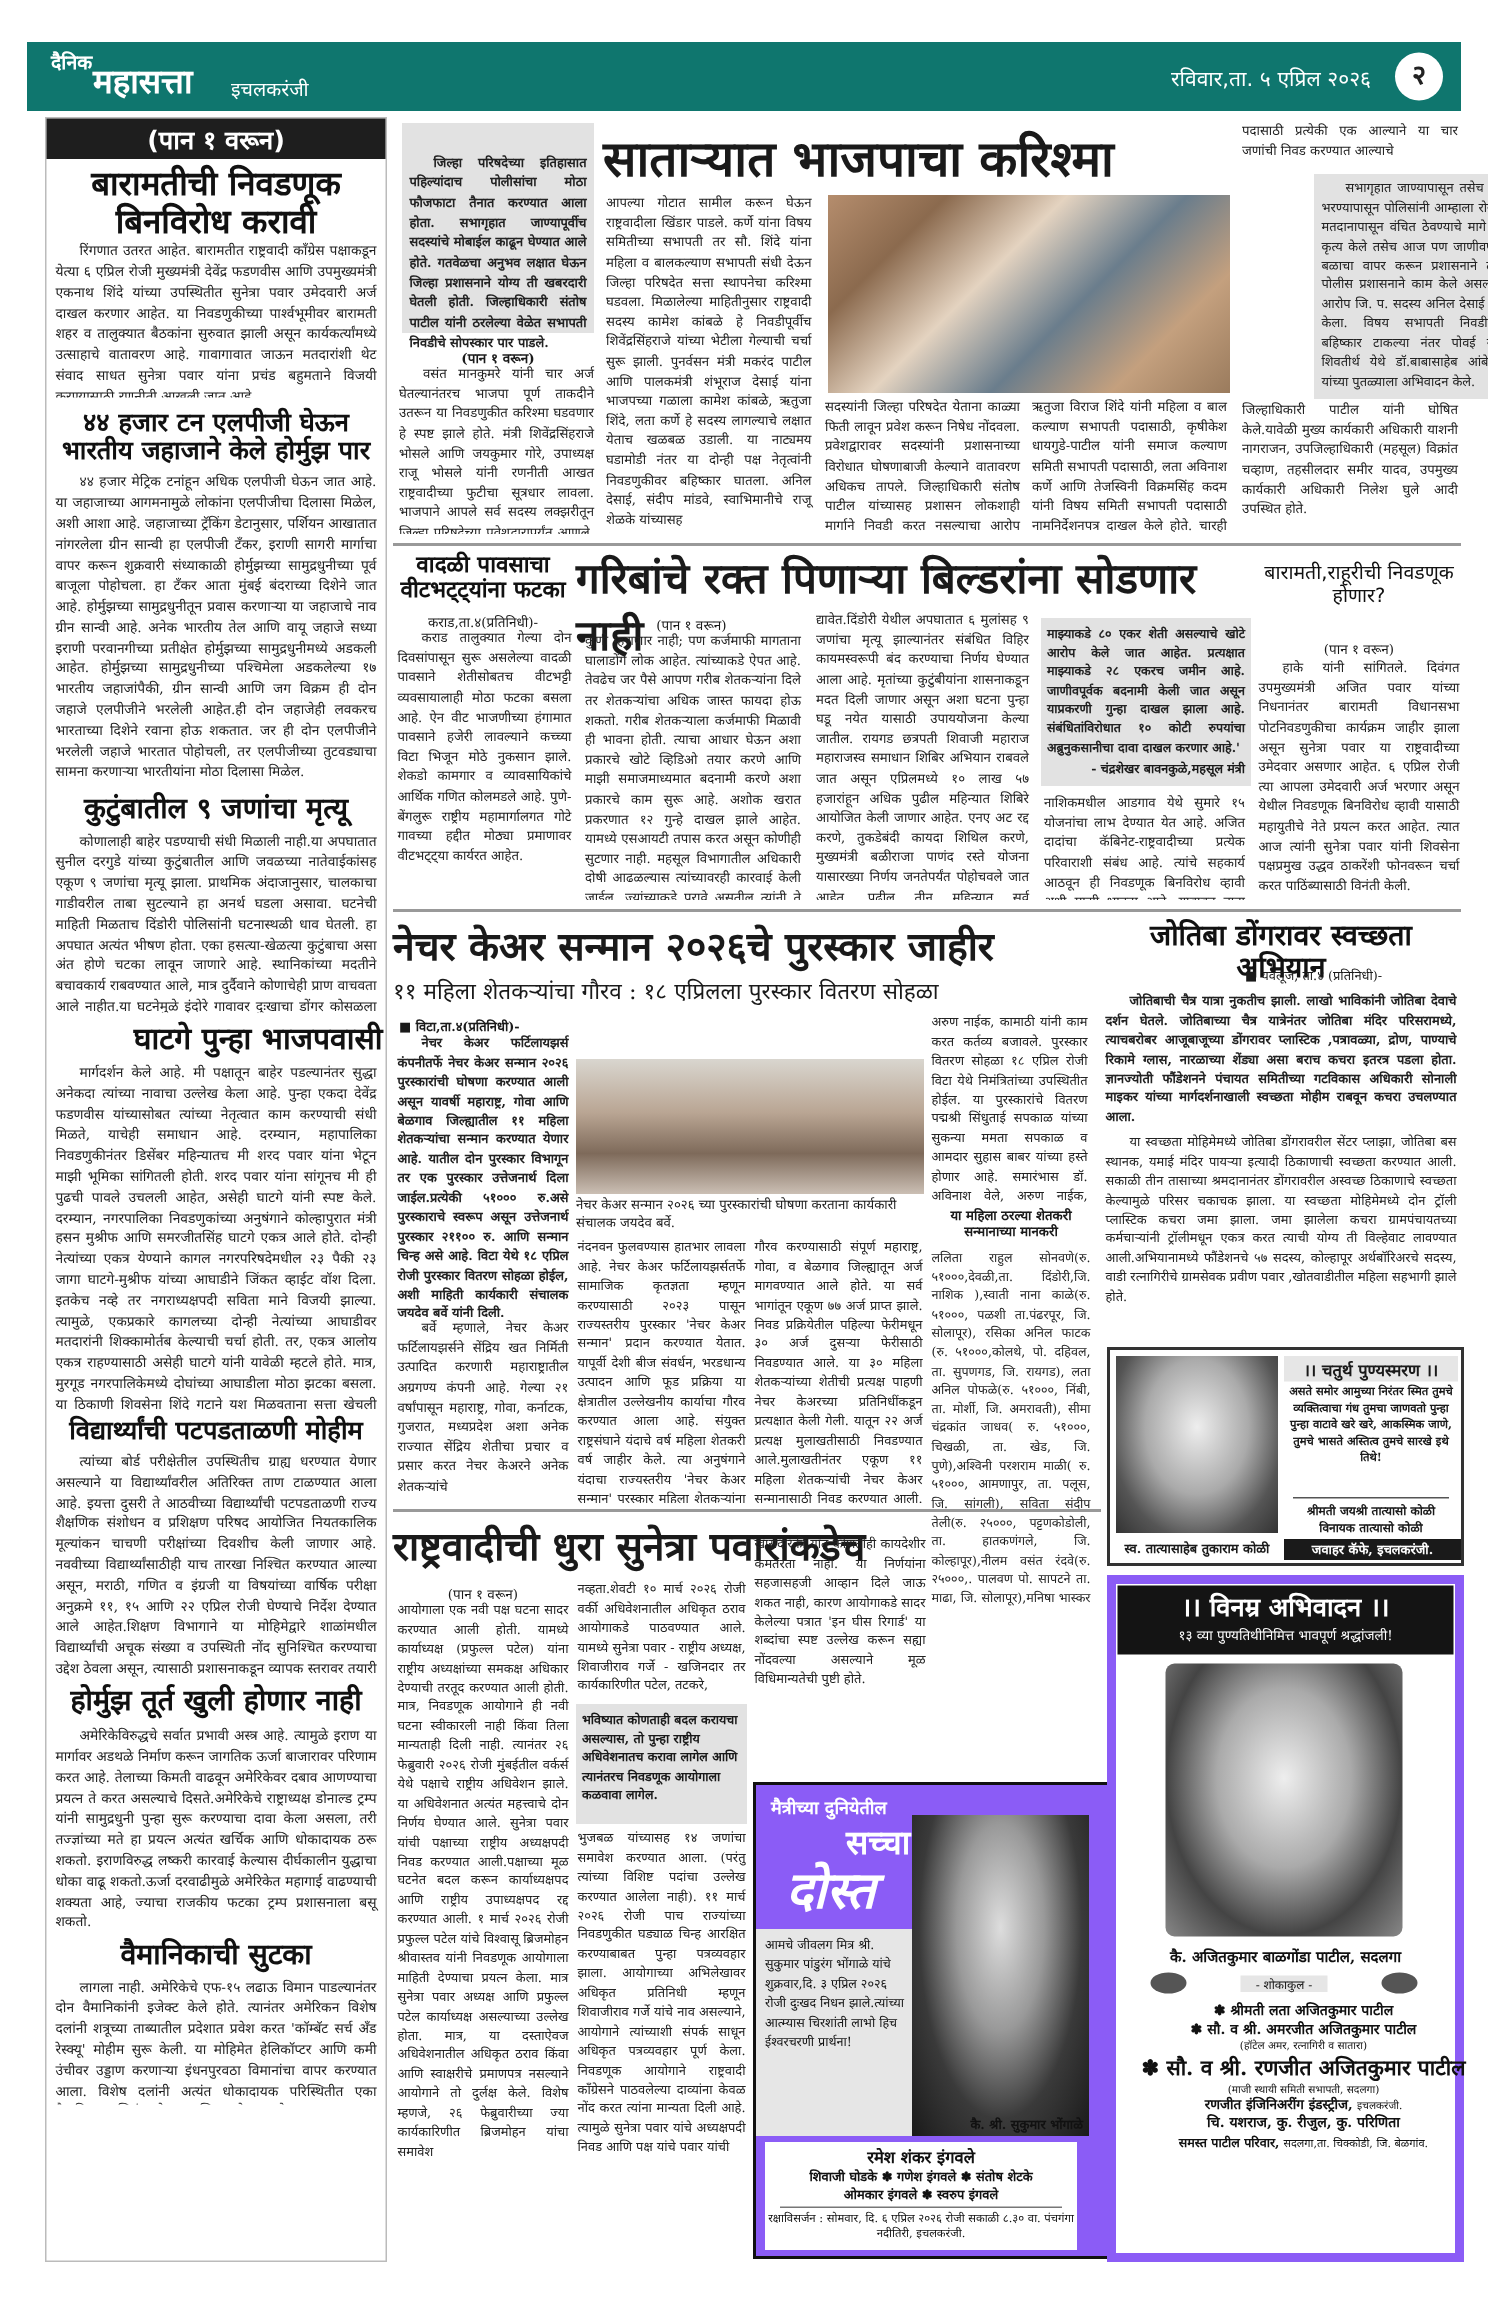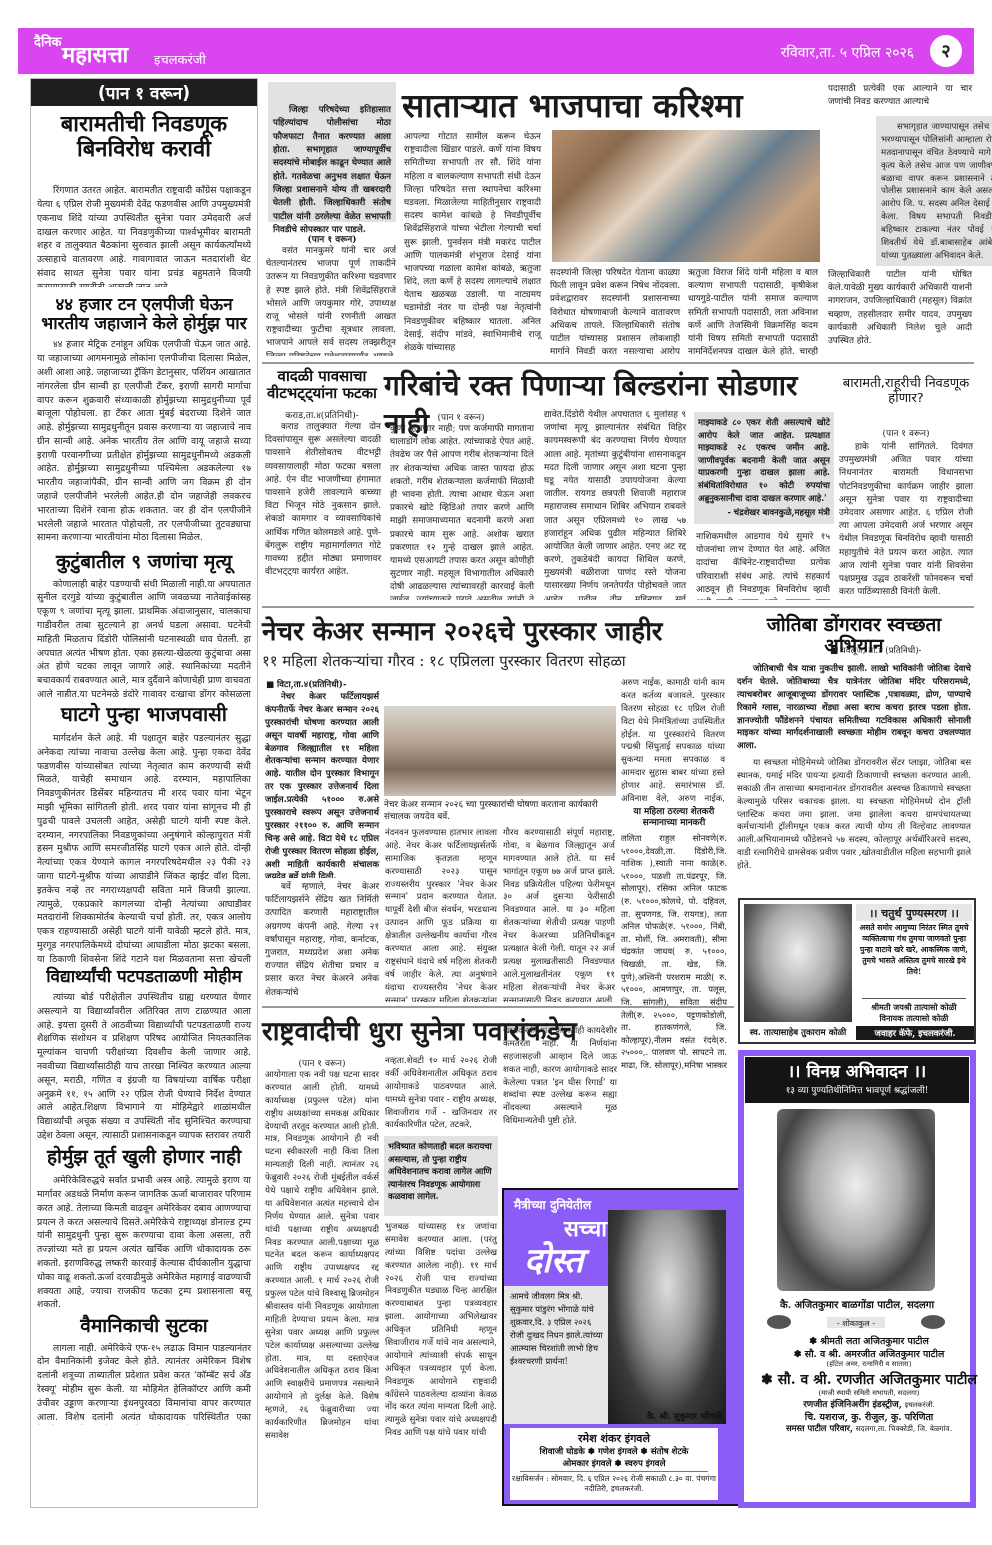--- a/index.html
+++ b/index.html
@@ -1,18 +1,18 @@
 <!DOCTYPE html>
 <html><head>
 <meta charset="utf-8">
 <style>
   * { box-sizing: border-box; margin: 0; padding: 0; }
   body { width: 992px; height: 1545px; background: #fff; font-family: "DejaVu Serif", serif; color: #1a1a1a; position: relative; overflow: hidden; }
   .abs { position: absolute; }
-  .masthead { left: 18px; top: 28px; width: 956px; height: 46px; background: #d946ef; color: #fff; }
+  .masthead { left: 18px; top: 28px; width: 956px; height: 46px; background: #0f766e; color: #fff; }
   .mh-daily { position: absolute; left: 16px; top: 4px; font-size: 13px; font-family: "DejaVu Sans", sans-serif; font-weight: bold; }
   .mh-name { position: absolute; left: 44px; top: 10px; font-size: 22px; font-weight: bold; font-family: "DejaVu Sans", sans-serif; }
   .mh-city { position: absolute; left: 136px; top: 22px; font-size: 13px; font-family: "DejaVu Sans", sans-serif; }
   .mh-date { position: absolute; right: 60px; top: 14px; font-size: 14px; font-family: "DejaVu Sans", sans-serif; }
   .mh-page { position: absolute; right: 12px; top: 7px; width: 32px; height: 32px; border-radius: 50%; background: #fff; color: #222; font-size: 18px; font-weight: bold; text-align: center; line-height: 32px; font-family: "DejaVu Sans", sans-serif; }
   .col-left { left: 30px; top: 78px; width: 228px; height: 1430px; border: 1px solid #bbb; }
   .cont-bar { background: #1e1e1e; color: #fff; text-align: center; font-size: 17px; font-weight: bold; padding: 2px 0; font-family: "DejaVu Sans", sans-serif; }
   h2.hl { font-family: "DejaVu Sans", sans-serif; font-weight: bold; text-align: center; line-height: 1.12; color: #111; }
   p.body { font-size: 9.2px; line-height: 1.5; text-align: justify; padding: 0 6px; text-indent: 16px; color: #222; }
   p.body.noind { text-indent: 0; }
@@ -34,30 +34,30 @@
   <span class="mh-daily">दैनिक</span>
   <span class="mh-name">महासत्ता</span>
   <span class="mh-city">इचलकरंजी</span>
   <span class="mh-date">रविवार,ता. ५ एप्रिल २०२६</span>
   <span class="mh-page">२</span>
 </div>
 
 <div class="abs col-left">
   <div class="cont-bar">(पान १ वरून)</div>
 
-  <h2 class="hl" style="font-size:22px;margin:6px 4px 22px;">बारामतीची निवडणूक बिनविरोध करावी</h2>
+  <h2 class="hl" style="font-size:22px;margin:6px 4px 0;">बारामतीची निवडणूक बिनविरोध करावी</h2>
   <p class="body" style="height:104px;overflow:hidden;">रिंगणात उतरत आहेत. बारामतीत राष्ट्रवादी कॉंग्रेस पक्षाकडून येत्या ६ एप्रिल रोजी मुख्यमंत्री देवेंद्र फडणवीस आणि उपमुख्यमंत्री एकनाथ शिंदे यांच्या उपस्थितीत सुनेत्रा पवार उमेदवारी अर्ज दाखल करणार आहेत. या निवडणुकीच्या पार्श्वभूमीवर बारामती शहर व तालुक्यात बैठकांना सुरुवात झाली असून कार्यकर्त्यांमध्ये उत्साहाचे वातावरण आहे. गावागावात जाऊन मतदारांशी थेट संवाद साधत सुनेत्रा पवार यांना प्रचंड बहुमताने विजयी करण्यासाठी रणनीती आखली जात आहे.</p>
 
   <h2 class="hl" style="font-size:17px;margin:8px 2px 4px;">४४ हजार टन एलपीजी घेऊन भारतीय जहाजाने केले होर्मुझ पार</h2>
   <p class="body" style="height:210px;overflow:hidden;">४४ हजार मेट्रिक टनांहून अधिक एलपीजी घेऊन जात आहे. या जहाजाच्या आगमनामुळे लोकांना एलपीजीचा दिलासा मिळेल, अशी आशा आहे. जहाजाच्या ट्रॅकिंग डेटानुसार, पर्शियन आखातात नांगरलेला ग्रीन सान्वी हा एलपीजी टँकर, इराणी सागरी मार्गाचा वापर करून शुक्रवारी संध्याकाळी होर्मुझच्या सामुद्रधुनीच्या पूर्व बाजूला पोहोचला. हा टँकर आता मुंबई बंदराच्या दिशेने जात आहे. होर्मुझच्या सामुद्रधुनीतून प्रवास करणाऱ्या या जहाजाचे नाव ग्रीन सान्वी आहे. अनेक भारतीय तेल आणि वायू जहाजे सध्या इराणी परवानगीच्या प्रतीक्षेत होर्मुझच्या सामुद्रधुनीमध्ये अडकली आहेत. होर्मुझच्या सामुद्रधुनीच्या पश्चिमेला अडकलेल्या १७ भारतीय जहाजांपैकी, ग्रीन सान्वी आणि जग विक्रम ही दोन जहाजे एलपीजीने भरलेली आहेत.ही दोन जहाजेही लवकरच भारताच्या दिशेने रवाना होऊ शकतात. जर ही दोन एलपीजीने भरलेली जहाजे भारतात पोहोचली, तर एलपीजीच्या तुटवड्याचा सामना करणाऱ्या भारतीयांना मोठा दिलासा मिळेल.</p>
 
   <h2 class="hl" style="font-size:19px;margin:4px 2px 4px;">कुटुंबातील ९ जणांचा मृत्यू</h2>
   <p class="body" style="height:120px;overflow:hidden;">कोणालाही बाहेर पडण्याची संधी मिळाली नाही.या अपघातात सुनील दरगुडे यांच्या कुटुंबातील आणि जवळच्या नातेवाईकांसह एकूण ९ जणांचा मृत्यू झाला. प्राथमिक अंदाजानुसार, चालकाचा गाडीवरील ताबा सुटल्याने हा अनर्थ घडला असावा. घटनेची माहिती मिळताच दिंडोरी पोलिसांनी घटनास्थळी धाव घेतली. हा अपघात अत्यंत भीषण होता. एका हसत्या-खेळत्या कुटुंबाचा असा अंत होणे चटका लावून जाणारे आहे. स्थानिकांच्या मदतीने बचावकार्य राबवण्यात आले, मात्र दुर्दैवाने कोणाचेही प्राण वाचवता आले नाहीत.या घटनेमुळे इंदोरे गावावर दुःखाचा डोंगर कोसळला आहे.</p>
 
-  <h2 class="hl" style="font-size:20px;margin:6px 2px 6px;">घाटगे पुन्हा भाजपवासी</h2>
+  <h2 class="hl" style="font-size:20px;margin:6px 2px 6px;text-align:right;">घाटगे पुन्हा भाजपवासी</h2>
   <p class="body" style="height:232px;overflow:hidden;">मार्गदर्शन केले आहे. मी पक्षातून बाहेर पडल्यानंतर सुद्धा अनेकदा त्यांच्या नावाचा उल्लेख केला आहे. पुन्हा एकदा देवेंद्र फडणवीस यांच्यासोबत त्यांच्या नेतृत्वात काम करण्याची संधी मिळते, याचेही समाधान आहे. दरम्यान, महापालिका निवडणुकीनंतर डिसेंबर महिन्यातच मी शरद पवार यांना भेटून माझी भूमिका सांगितली होती. शरद पवार यांना सांगूनच मी ही पुढची पावले उचलली आहेत, असेही घाटगे यांनी स्पष्ट केले. दरम्यान, नगरपालिका निवडणुकांच्या अनुषंगाने कोल्हापुरात मंत्री हसन मुश्रीफ आणि समरजीतसिंह घाटगे एकत्र आले होते. दोन्ही नेत्यांच्या एकत्र येण्याने कागल नगरपरिषदेमधील २३ पैकी २३ जागा घाटगे-मुश्रीफ यांच्या आघाडीने जिंकत व्हाईट वॉश दिला. इतकेच नव्हे तर नगराध्यक्षपदी सविता माने विजयी झाल्या. त्यामुळे, एकप्रकारे कागलच्या दोन्ही नेत्यांच्या आघाडीवर मतदारांनी शिक्कामोर्तब केल्याची चर्चा होती. तर, एकत्र आलोय एकत्र राहण्यासाठी असेही घाटगे यांनी यावेळी म्हटले होते. मात्र, मुरगूड नगरपालिकेमध्ये दोघांच्या आघाडीला मोठा झटका बसला. या ठिकाणी शिवसेना शिंदे गटाने यश मिळवताना सत्ता खेचली आहे.</p>
 
   <h2 class="hl" style="font-size:17px;margin:4px 2px 4px;">विद्यार्थ्यांची पटपडताळणी मोहीम</h2>
   <p class="body" style="height:150px;overflow:hidden;">त्यांच्या बोर्ड परीक्षेतील उपस्थितीच ग्राह्य धरण्यात येणार असल्याने या विद्यार्थ्यांवरील अतिरिक्त ताण टाळण्यात आला आहे. इयत्ता दुसरी ते आठवीच्या विद्यार्थ्यांची पटपडताळणी राज्य शैक्षणिक संशोधन व प्रशिक्षण परिषद आयोजित नियतकालिक मूल्यांकन चाचणी परीक्षांच्या दिवशीच केली जाणार आहे. नववीच्या विद्यार्थ्यांसाठीही याच तारखा निश्चित करण्यात आल्या असून, मराठी, गणित व इंग्रजी या विषयांच्या वार्षिक परीक्षा अनुक्रमे ११, १५ आणि २२ एप्रिल रोजी घेण्याचे निर्देश देण्यात आले आहेत.शिक्षण विभागाने या मोहिमेद्वारे शाळांमधील विद्यार्थ्यांची अचूक संख्या व उपस्थिती नोंद सुनिश्चित करण्याचा उद्देश ठेवला असून, त्यासाठी प्रशासनाकडून व्यापक स्तरावर तयारी करण्यात आली आहे.</p>
 
   <h2 class="hl" style="font-size:19px;margin:6px 2px 6px;">होर्मुझ तूर्त खुली होणार नाही</h2>
   <p class="body" style="height:138px;overflow:hidden;">अमेरिकेविरुद्धचे सर्वात प्रभावी अस्त्र आहे. त्यामुळे इराण या मार्गावर अडथळे निर्माण करून जागतिक ऊर्जा बाजारावर परिणाम करत आहे. तेलाच्या किमती वाढवून अमेरिकेवर दबाव आणण्याचा प्रयत्न ते करत असल्याचे दिसते.अमेरिकेचे राष्ट्राध्यक्ष डोनाल्ड ट्रम्प यांनी सामुद्रधुनी पुन्हा सुरू करण्याचा दावा केला असला, तरी तज्ज्ञांच्या मते हा प्रयत्न अत्यंत खर्चिक आणि धोकादायक ठरू शकतो. इराणविरुद्ध लष्करी कारवाई केल्यास दीर्घकालीन युद्धाचा धोका वाढू शकतो.ऊर्जा दरवाढीमुळे अमेरिकेत महागाई वाढण्याची शक्यता आहे, ज्याचा राजकीय फटका ट्रम्प प्रशासनाला बसू शकतो.</p>
 
   <h2 class="hl" style="font-size:19px;margin:4px 2px 4px;">वैमानिकाची सुटका</h2>
   <p class="body" style="height:84px;overflow:hidden;">लागला नाही. अमेरिकेचे एफ-१५ लढाऊ विमान पाडल्यानंतर दोन वैमानिकांनी इजेक्ट केले होते. त्यानंतर अमेरिकन विशेष दलांनी शत्रूच्या ताब्यातील प्रदेशात प्रवेश करत 'कॉम्बॅट सर्च अँड रेस्क्यू' मोहीम सुरू केली. या मोहिमेत हेलिकॉप्टर आणि कमी उंचीवर उड्डाण करणाऱ्या इंधनपुरवठा विमानांचा वापर करण्यात आला. विशेष दलांनी अत्यंत धोकादायक परिस्थितीत एका वैमानिकाला जिवंत शोधून सुरक्षित बाहेर काढले.</p>

